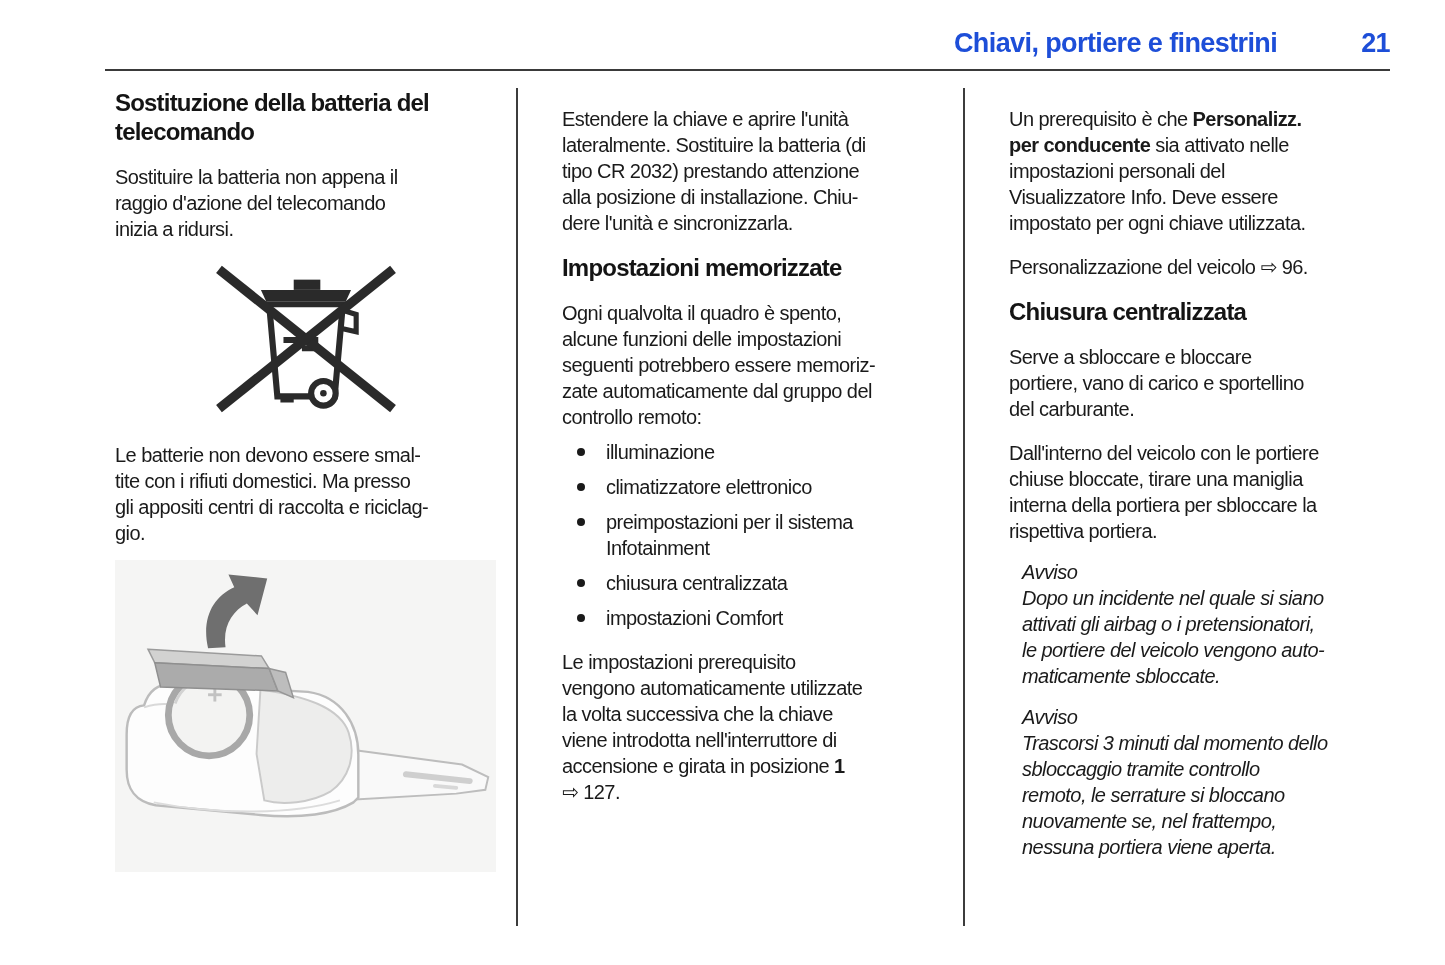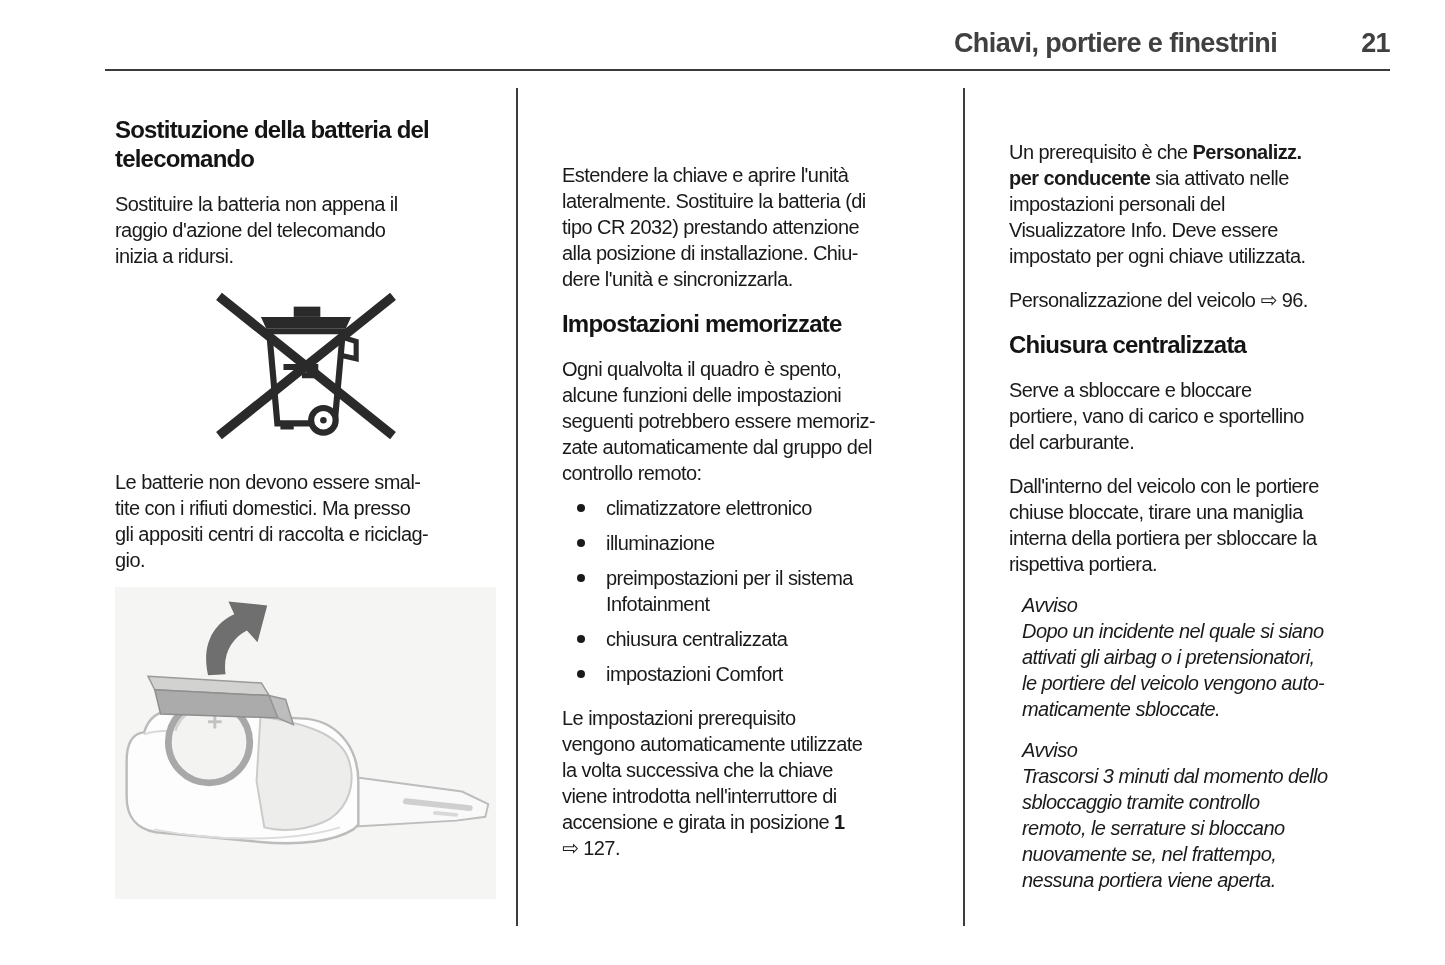--- a/index.html
+++ b/index.html
@@ -11,26 +11,26 @@
     overflow:hidden;
   }
   .page { position:relative; width:1445px; height:965px; background:#fff; }
 
   
   .header {
     margin:0 55px 0 105px;
     padding:28px 0 10px 0;
     border-bottom:2px solid #3a3a3a;
     display:flex; justify-content:flex-end; align-items:baseline;
-    font-weight:bold; font-size:27px; letter-spacing:-0.6px; color:#404040;
+    font-weight:bold; font-size:27px; letter-spacing:-0.6px; color:#1d4ed8;
   }
   .header .pageno { margin-left:84px; }
 
   
-  .content { display:flex; align-items:center; margin:17px 55px 0 115px; }
+  .content { display:flex; align-items:flex-start; margin:17px 55px 0 115px; }
   .col { flex:1 1 0; min-width:0; }
   .vrule { flex:0 0 auto; width:2px; height:838px; background:#3c3c3c; margin:0 44px 0 20px; }
 
   p.body, .li-text {
     font-size:20px; line-height:26px; letter-spacing:-0.55px;
     margin:18px 0 9px 0; white-space:pre-line;
   }
   h2.section {
     font-size:24px; line-height:29px; letter-spacing:-0.8px;
     font-weight:bold; margin:17px 0 11px 0; white-space:pre-line; color:#141414;
@@ -136,25 +136,25 @@
       <h2 class="section">Impostazioni memorizzate</h2>
       <p class="body">Ogni qualvolta il quadro è spento,
 alcune funzioni delle impostazioni
 seguenti potrebbero essere memoriz-
 zate automaticamente dal gruppo del
 controllo remoto:</p>
 
       <ul class="bullets">
         <li>
             <span class="dot"></span>
+            <span class="li-text">illuminazione</span>
+          </li>
+        <li>
+            <span class="dot"></span>
             <span class="li-text">climatizzatore elettronico</span>
-          </li>
-        <li>
-            <span class="dot"></span>
-            <span class="li-text">illuminazione</span>
           </li>
         <li>
             <span class="dot"></span>
             <span class="li-text">preimpostazioni per il sistema
 Infotainment</span>
           </li>
         <li>
             <span class="dot"></span>
             <span class="li-text">chiusura centralizzata</span>
           </li>

